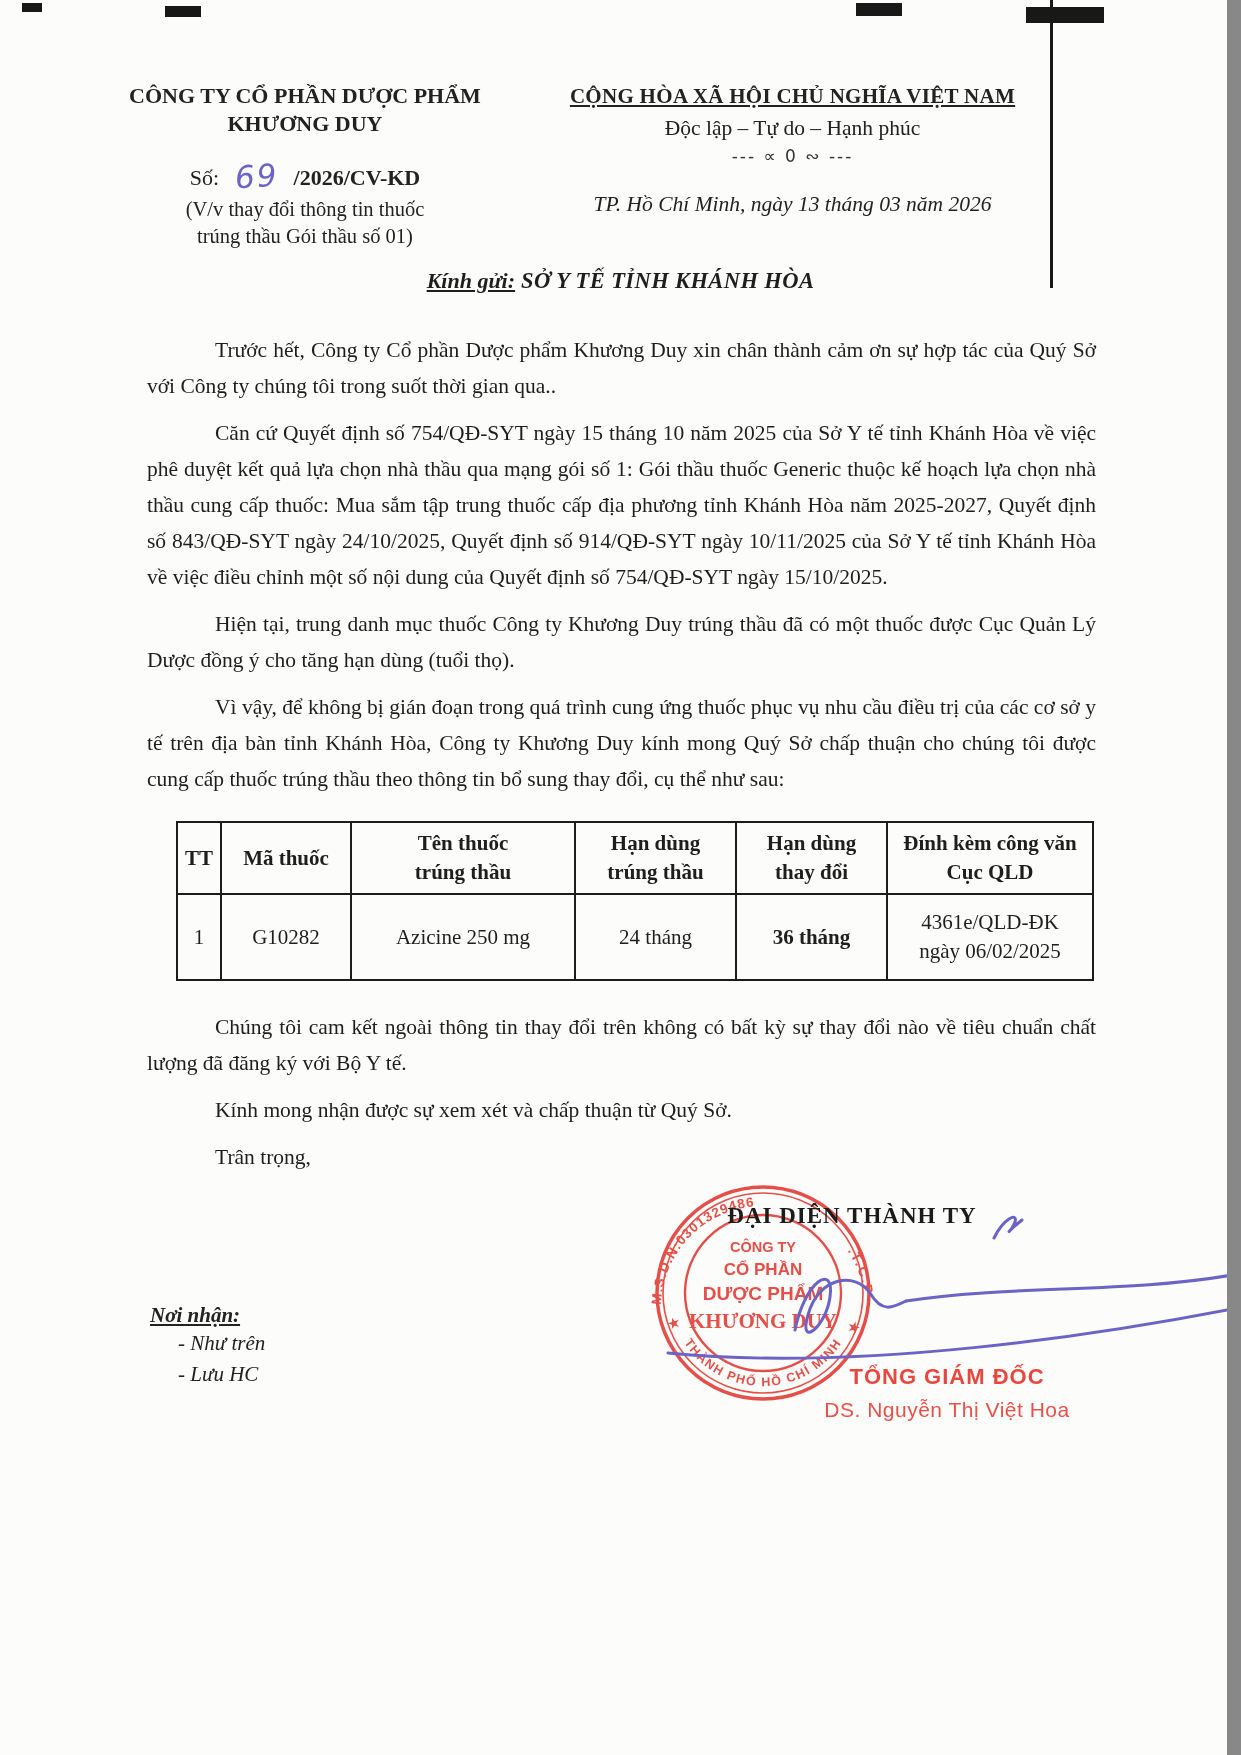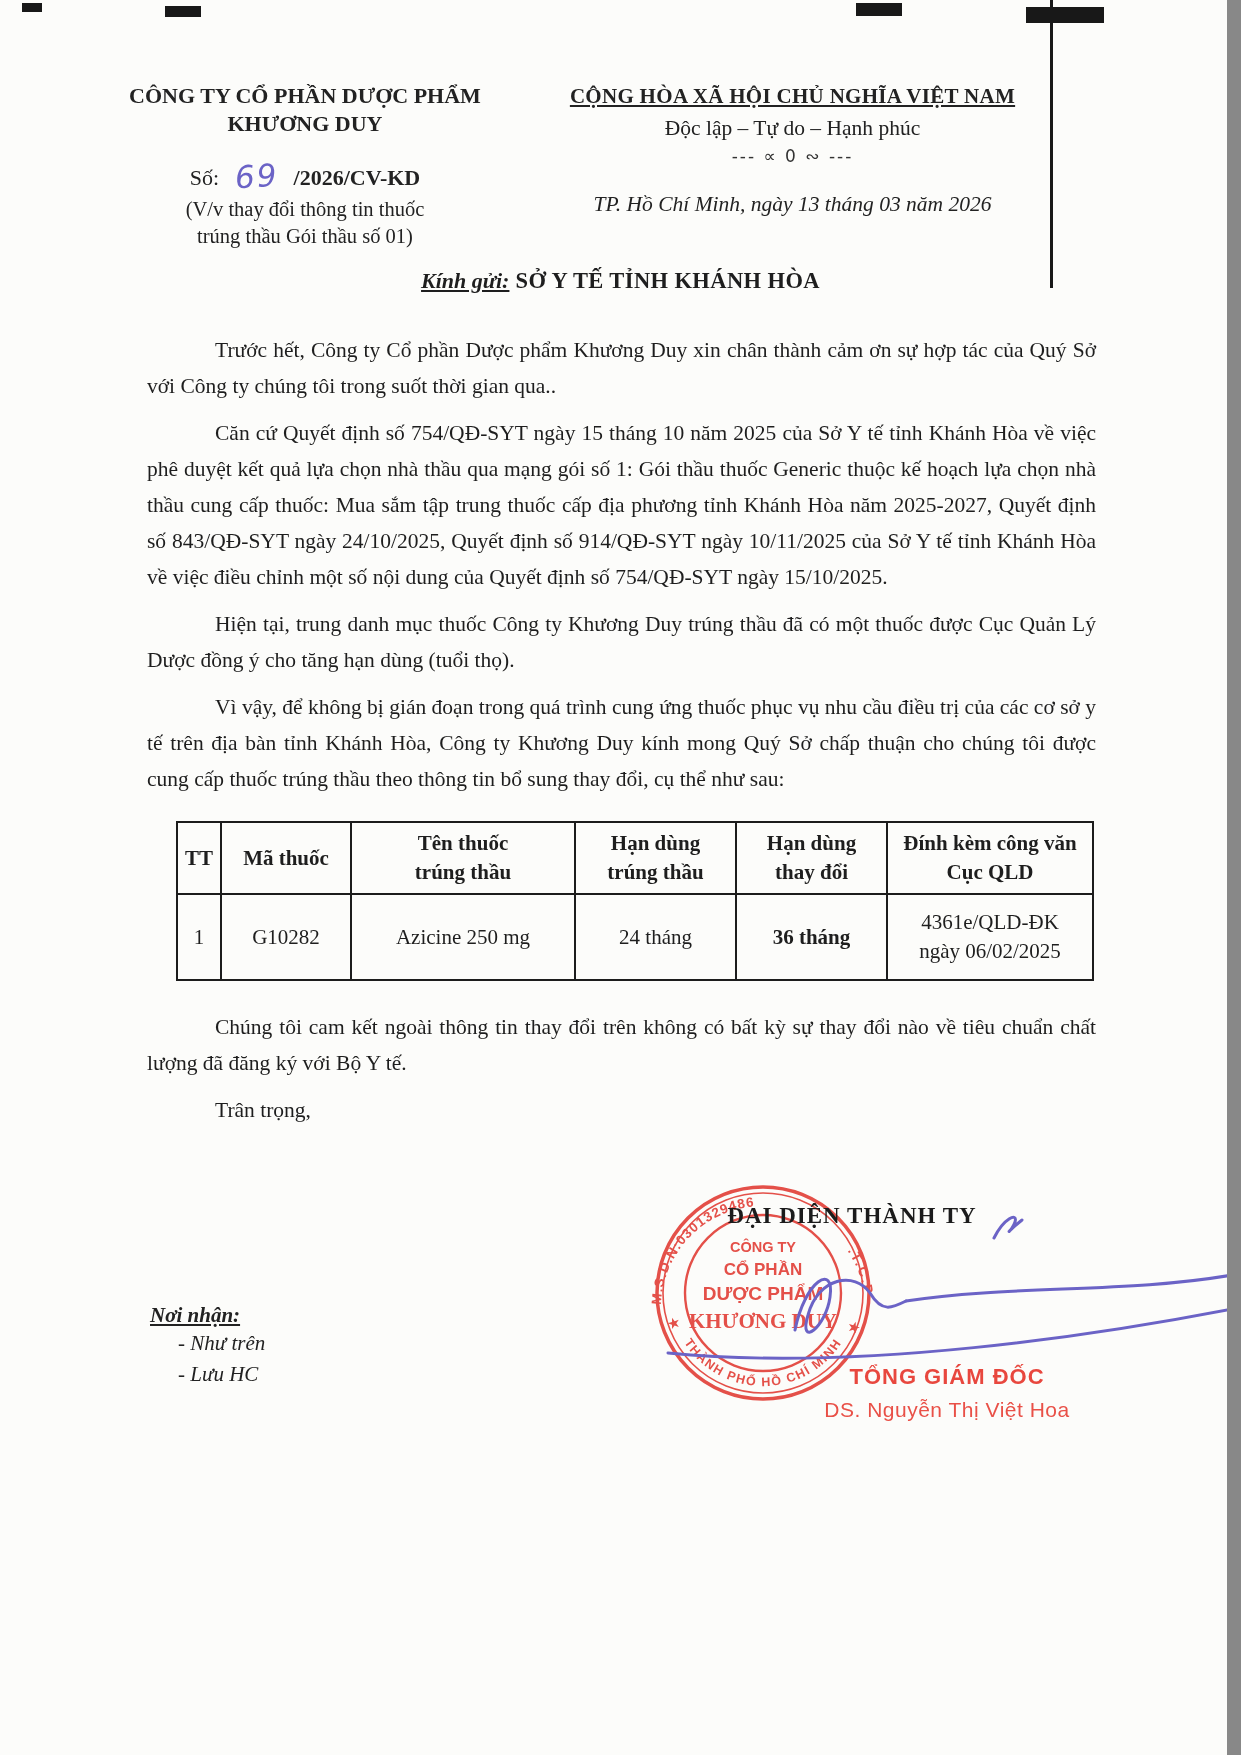--- a/index.html
+++ b/index.html
@@ -19,21 +19,21 @@
   .doc-no .rest{font-weight:bold;}
   .re-lines{margin-top:4px; font-size:20.5px; line-height:27px; color:#222;}
   .hdr-right{position:absolute; left:520px; top:84px; width:545px; text-align:center;}
   .hdr-right .country{font-weight:bold; font-size:21px; letter-spacing:.3px; color:#222;text-decoration:underline;}
   .hdr-right .motto{font-size:21.5px; margin-top:7px; color:#222;}
   .hdr-right .ornament{font-family:"DejaVu Sans", sans-serif; font-size:17px; margin-top:5px; color:#333; letter-spacing:2px;}
   .hdr-right .place-date{font-style:italic; font-size:21.5px; margin-top:26px; color:#222;}
   
   .kinh-gui{position:absolute; left:0; top:268px; width:1241px; text-align:center; font-size:22px;}
   .kinh-gui .lbl{font-weight:bold; font-style:italic; text-decoration:underline;}
-  .kinh-gui .name{font-weight:bold; font-size:22.5px; letter-spacing:.4px;}
+  .kinh-gui .name{font-weight:bold; font-size:22.5px; letter-spacing:.4px;font-style:italic;}
   
   #doc-flow{position:absolute; left:147px; top:332px; width:949px;}
   #doc-flow p{margin:0 0 11px 0; font-size:21.5px; line-height:36px;
     text-align:justify; text-indent:68px; color:#1e1e1e;}
   #doc-flow p.no-just{text-align:left;}
   table.doc-table{border-collapse:collapse; margin:24px 0 28px 29px; table-layout:fixed; width:916px;}
   table.doc-table th, table.doc-table td{
     border:2px solid #1c1c1c; white-space:pre-line; vertical-align:middle;
     font-size:21px; color:#1e1e1e; padding:6px 4px; text-align:center; line-height:29px;}
   table.doc-table th{font-weight:bold; height:58px;}
@@ -125,20 +125,21 @@
         <td>Azicine 250 mg</td>
         <td>24 tháng</td>
         <td class="bold-cell">36 tháng</td>
         <td class="left-cell">4361e/QLD-ĐK
 ngày 06/02/2025</td>
       </tr>
     </tbody>
       </table>
 
     <p>Chúng tôi cam kết ngoài thông tin thay đổi trên không có bất kỳ sự thay đổi nào về tiêu chuẩn chất lượng đã đăng ký với Bộ Y tế.</p>
+    <p class="no-just">Kính mong nhận được sự xem xét và chấp thuận từ Quý Sở.</p>
     <p class="no-just">Trân trọng,</p>
   </div>
 
   <svg class="stamp-svg" width="230" height="230" viewBox="0 0 230 230">
     <g fill="none" stroke="#e2423a">
       <circle cx="115" cy="115" r="106" stroke-width="3.5"></circle>
       <circle cx="115" cy="115" r="100" stroke-width="1.6"></circle>
       <circle cx="115" cy="115" r="78" stroke-width="2.4"></circle>
     </g>
     <defs>

